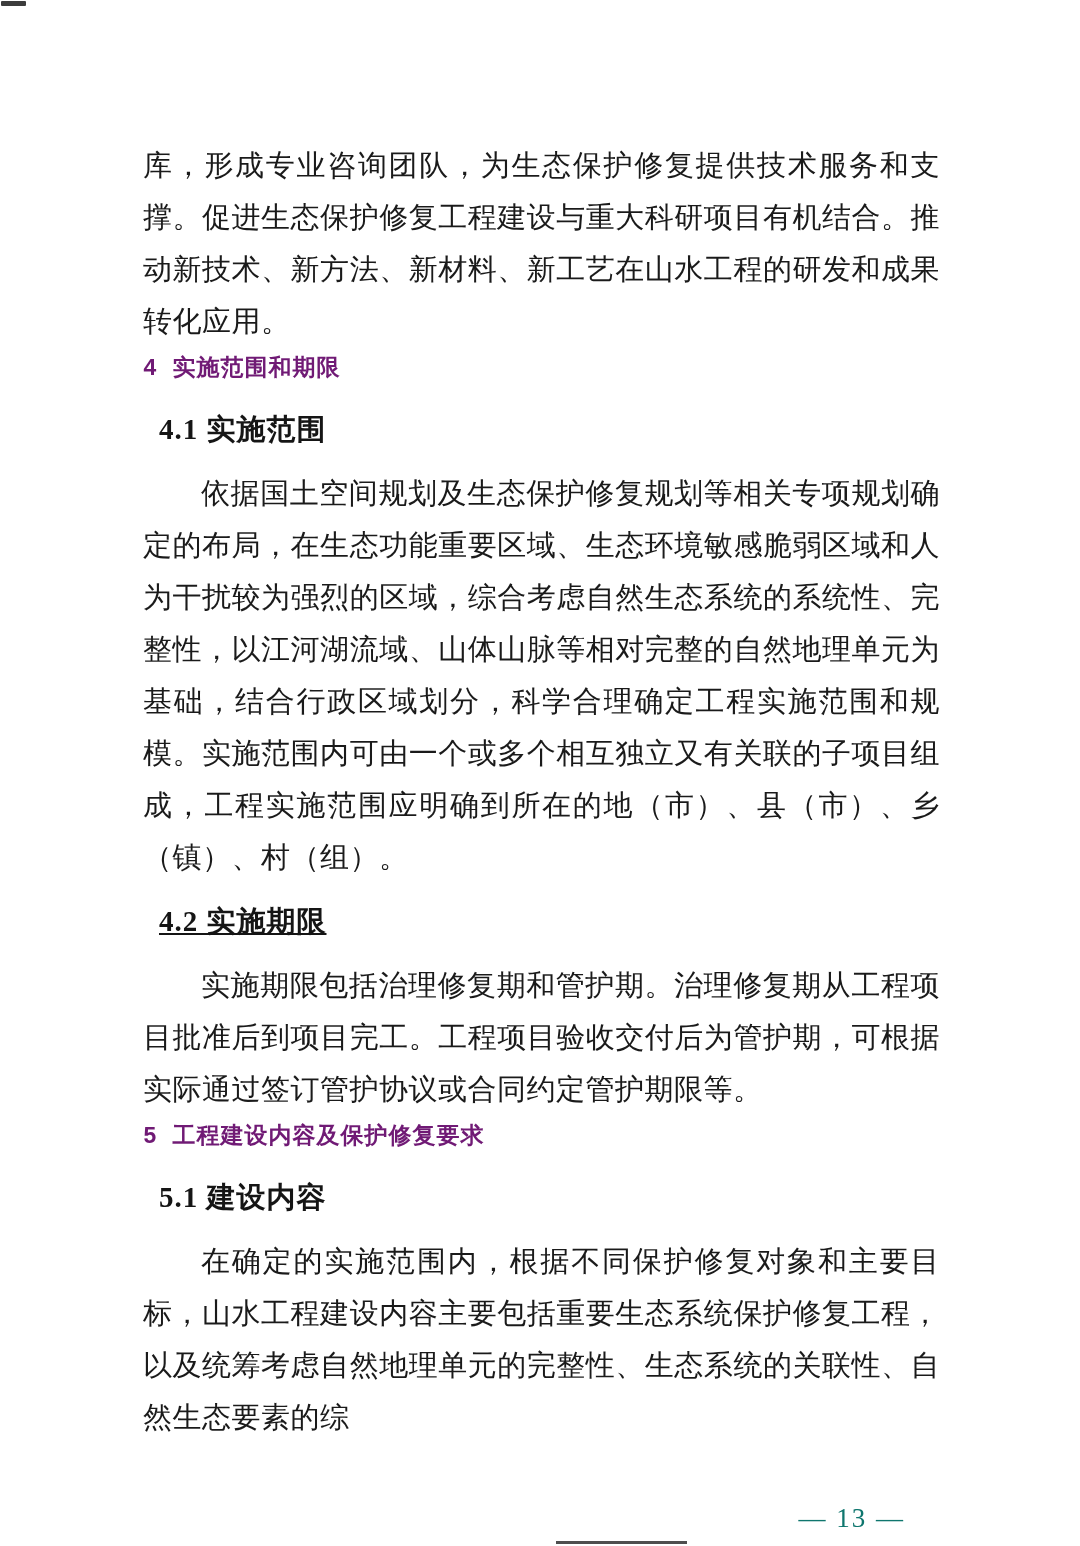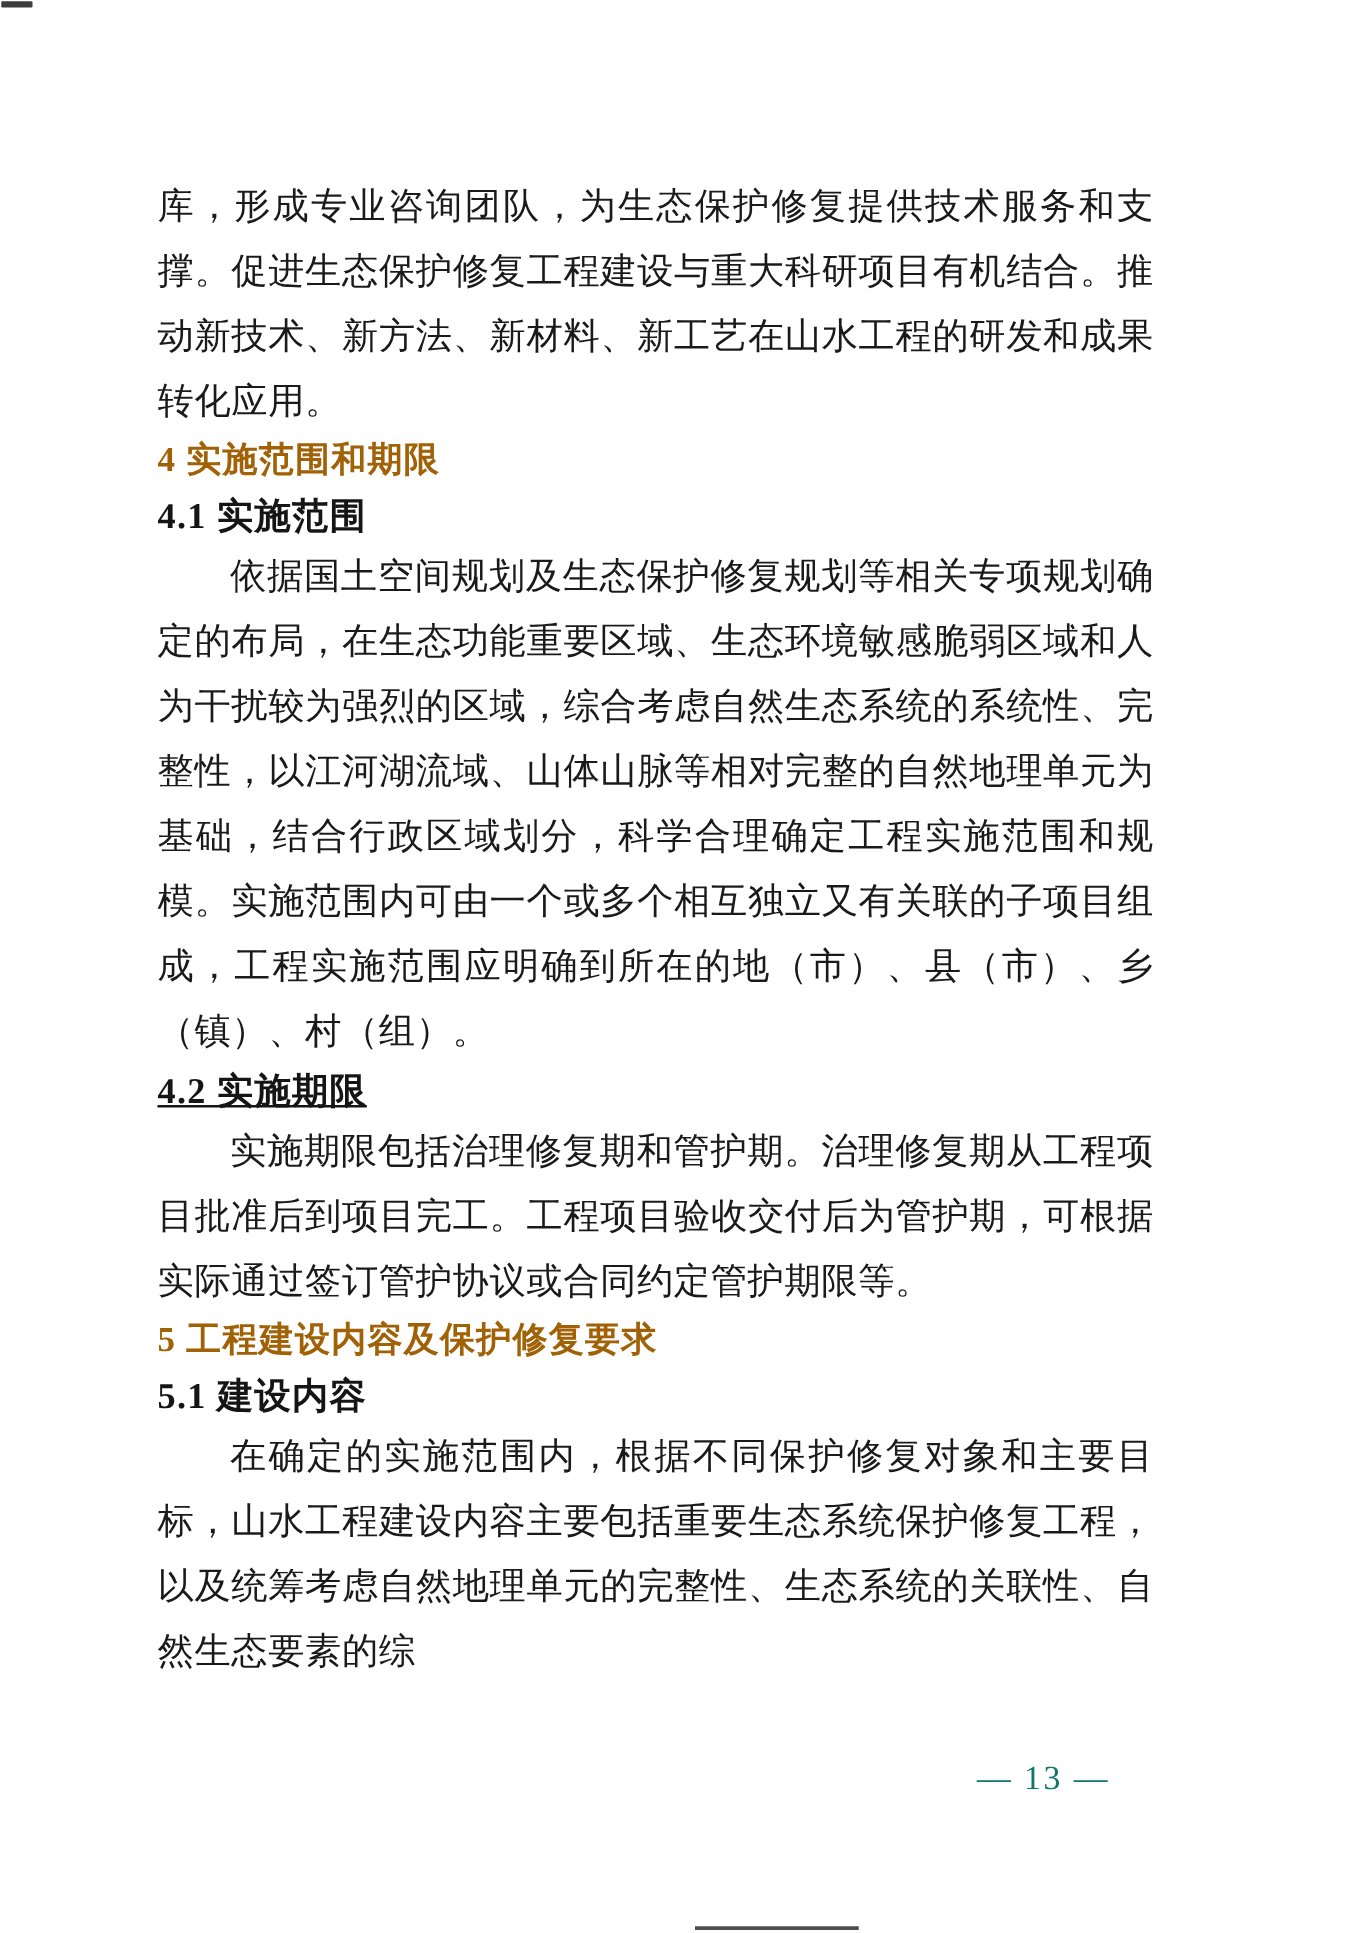--- a/index.html
+++ b/index.html
@@ -11,47 +11,47 @@
     position: relative;
     width: 1080px;
     height: 1546px;
     background: #ffffff;
     overflow: hidden;
     color: #1a1a1a;
     font-family: "Liberation Serif", "DejaVu Serif", serif;
   }
   .content {
     position: absolute;
-    left: 126px;
+    left: 143px;
     top: 139px;
     width: 797px;
   }
   p.body {
     margin: 0;
     font-size: 29px;
     line-height: 52px;
     letter-spacing: 0.5px;
     text-align: justify;
     text-justify: inter-character;
     color: #1a1a1a;
   }
   p.body.indent {
     text-indent: 2em;
   }
   h1.sec {
     margin: 0;
-    font-family: Liberation Serif, serif;
+    font-family: Liberation Mono, monospace;
     font-weight: bold;
-    font-size: 28px;
+    font-size: 23px;
     line-height: 44px;
     letter-spacing: 1px;
-    color: #a16207;
+    color: #701a75;
   }
   h2.subsec {
-    margin: 0;
+    margin: 16px;
     font-family: "Liberation Serif", "DejaVu Serif", serif;
     font-weight: bold;
     font-size: 29px;
     line-height: 44px;
     letter-spacing: 1px;
     color: #151515;
   }
   .mt-h1a { margin-top: 35px; }
   .mt-h2a { margin-top: 32px; }
   .mt-p1  { margin-top: 9px;  }

